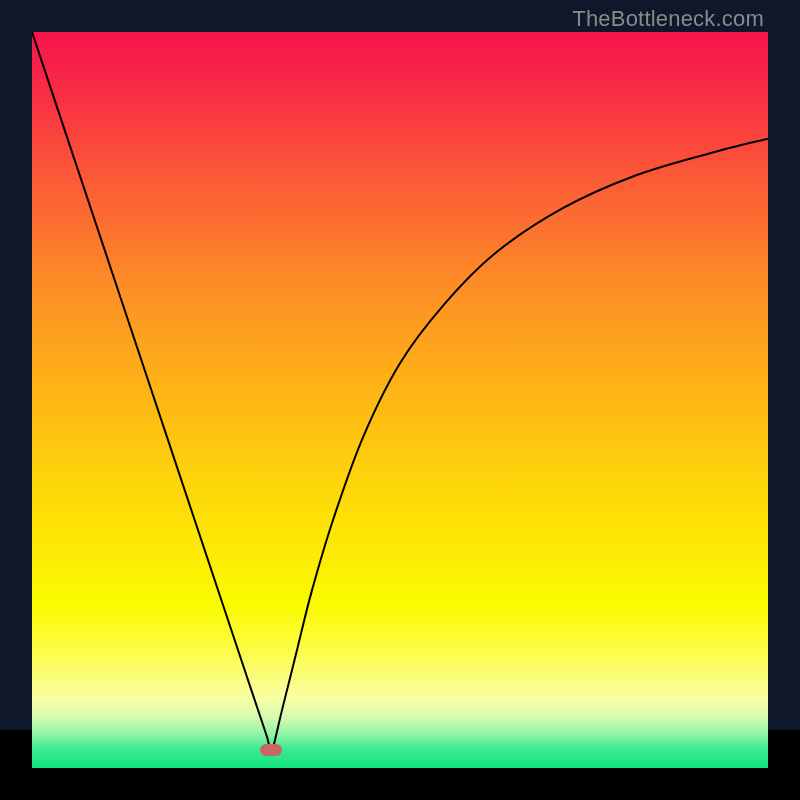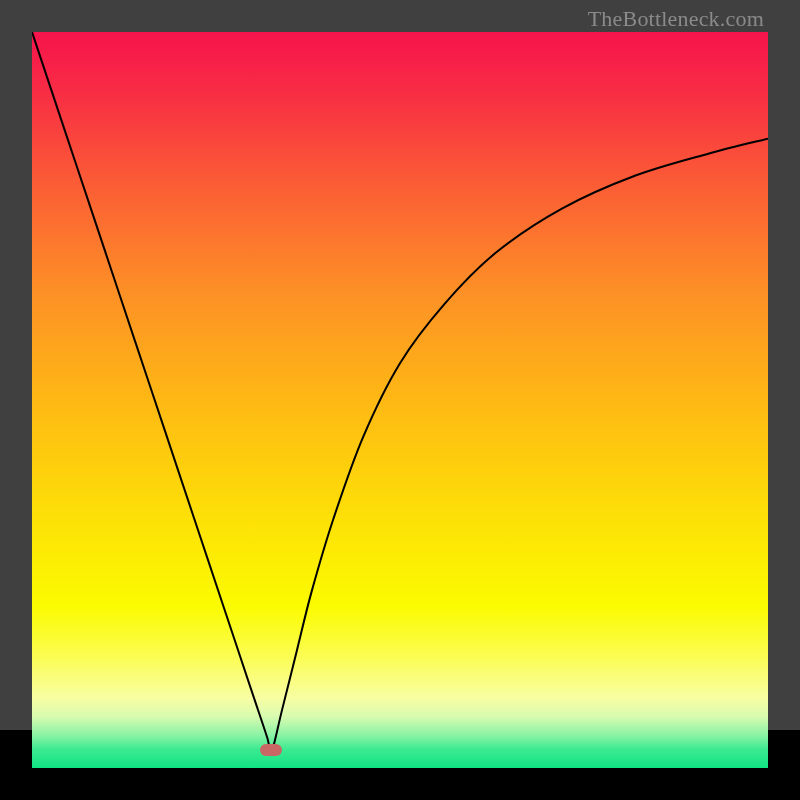--- a/index.html
+++ b/index.html
@@ -8,22 +8,21 @@
     width: 800px;
     height: 800px;
     overflow: hidden;
     background: #000;
     font-family: Arial, Helvetica, sans-serif;
   }
   .frame {
     position: relative;
     width: 800px;
     height: 730px;
-    background: #404040;
-    font-family: Liberation Serif, serif;
+    background: #0f172a;
   }
   .plot-area {
     position: absolute;
     left: 32px;
     top: 32px;
     width: 736px;
     height: 736px;
     overflow: hidden;
   }
   .gradient {

